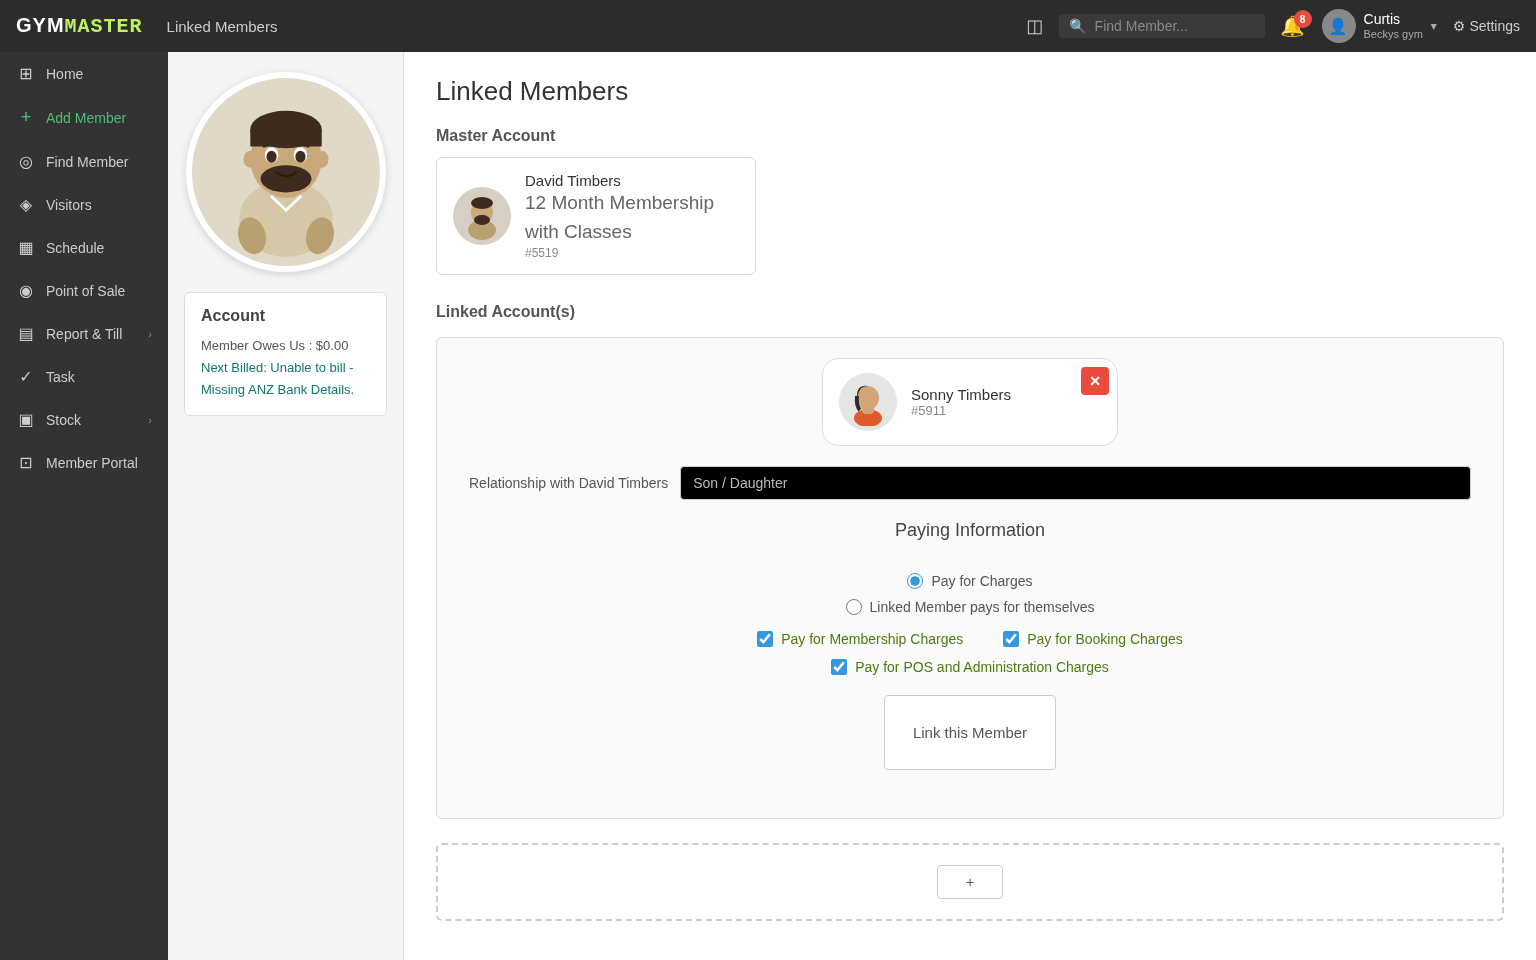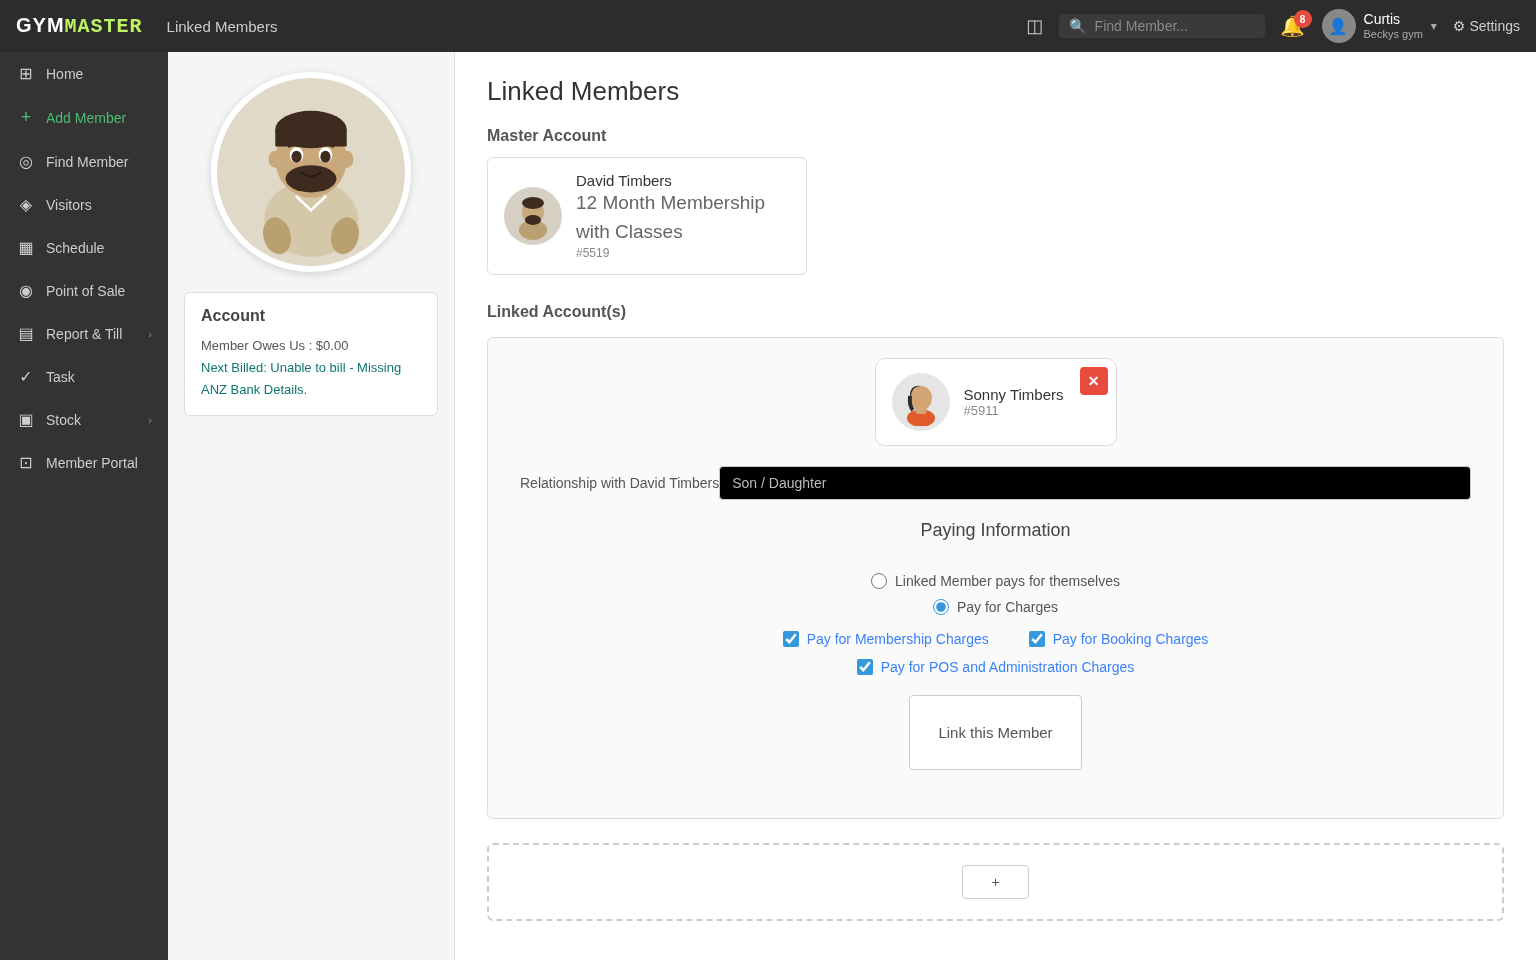--- a/index.html
+++ b/index.html
@@ -71,21 +71,21 @@
       padding: 12px 16px; cursor: pointer; font-size: 14px;
       transition: background 0.15s;
     }
     .sidebar-item-icon { font-size: 16px; width: 20px; text-align: center; flex-shrink: 0; }
     .sidebar-item-label { flex: 1; }
     .sidebar-item-arrow { font-size: 11px; color: #888; }
     .sidebar-add { color: #4dbd74; }
 
     
     .member-panel {
-      width: 287px; background: #f5f5f5; flex-shrink: 0;
+      width: 236px; background: #f5f5f5; flex-shrink: 0;
       display: flex; flex-direction: column; align-items: center;
       padding: 20px 16px; border-right: 1px solid #ddd;
       overflow-y: auto;
     }
     .member-avatar-wrap {
       width: 200px; height: 200px; border-radius: 50%; overflow: hidden;
       background: #e0d9c8; display: flex; align-items: center; justify-content: center;
       margin-bottom: 20px; border: 6px solid #fff; box-shadow: 0 2px 8px rgba(0,0,0,0.15);
     }
     .member-avatar-svg { width: 170px; height: 170px; }
@@ -127,40 +127,40 @@
     .linked-panel {
       border: 1px solid #ddd; border-radius: 6px;
       padding: 20px; background: #fafafa; margin-bottom: 0;
     }
 
     .linked-member-card-wrap {
       display: flex; justify-content: center; margin-bottom: 20px;
     }
     .linked-member-card {
       display: flex; align-items: center; gap: 14px;
-      background: #fff; border: 1px solid #ddd; border-radius: 10px;
-      padding: 14px 16px; width: 242px; position: relative;
+      background: #fff; border: 1px solid #ddd; border-radius: 16px;
+      padding: 14px 16px; width: 296px; position: relative;
     }
     .linked-member-avatar {
       width: 58px; height: 58px; border-radius: 50%; overflow: hidden;
       background: #e5e5e5; display: flex; align-items: center; justify-content: center;
       flex-shrink: 0;
     }
     .linked-member-info .linked-name { font-size: 15px; color: #333; font-weight: 500; }
     .linked-member-info .linked-id { font-size: 13px; color: #888; }
     .linked-remove-btn {
       position: absolute; top: 8px; right: 8px;
       background: #e74c3c; color: #fff; border: none; border-radius: 4px;
       width: 28px; height: 28px; display: flex; align-items: center; justify-content: center;
       cursor: pointer; font-size: 14px; font-weight: bold;
     }
 
     
     .relationship-row {
-      display: flex; align-items: center; gap: 0;
+      display: flex; align-items: center; gap: 12px;
       padding: 0 12px 20px 12px;
     }
     .relationship-label { font-size: 14px; color: #555; white-space: nowrap; }
     .relationship-input {
       flex: 1; border: 1px solid #ccc; border-radius: 4px;
       padding: 8px 12px; font-size: 14px; color: #999; outline: none;
       background: #000000;
     }
     .relationship-input::placeholder { color: #bbb; }
 
@@ -175,21 +175,21 @@
     .radio-row { display: flex; align-items: center; gap: 8px; margin-bottom: 10px; justify-content: center; }
     .radio-row input[type=radio] { accent-color: #3498db; width: 16px; height: 16px; }
     .radio-label { font-size: 14px; color: #555; }
 
     .checkboxes-row {
       display: flex; gap: 40px; justify-content: center;
       flex-wrap: wrap; margin-top: 16px; margin-bottom: 12px;
     }
     .checkbox-row { display: flex; align-items: center; gap: 8px; }
     .checkbox-row input[type=checkbox] { accent-color: #3498db; width: 16px; height: 16px; }
-    .checkbox-label { font-size: 14px; color: #3b82f6; }
+    .checkbox-label { font-size: 14px; color: #4d7c0f; }
 
     .checkboxes-row2 {
       display: flex; gap: 40px; justify-content: center;
       flex-wrap: wrap; margin-bottom: 20px;
     }
 
     
     .link-btn-wrap { display: flex; justify-content: center; padding-bottom: 8px; }
     .link-btn {
       background: #fff; border: 1px solid #ccc; border-radius: 4px;
@@ -387,26 +387,26 @@
 
         <div class="relationship-row">
           <label class="relationship-label">Relationship with David Timbers</label>
           <input type="text" class="relationship-input" placeholder="Son / Daughter" style="">
         </div>
 
         <div class="paying-section">
           <div class="paying-title">Paying Information</div>
 
           <div class="radio-row">
+            <input type="radio" name="paying" id="radio1" checked="" style="">
+            <label for="radio1" class="radio-label">Pay for Charges</label>
+          </div>
+          <div class="radio-row">
             <input type="radio" name="paying" id="radio2" style="">
             <label for="radio2" class="radio-label">Linked Member pays for themselves</label>
-          </div>
-          <div class="radio-row">
-            <input type="radio" name="paying" id="radio1" checked="" style="">
-            <label for="radio1" class="radio-label">Pay for Charges</label>
           </div>
 
           <div class="checkboxes-row">
             <div class="checkbox-row">
               <input type="checkbox" id="chk1" checked="" style="">
               <label for="chk1" class="checkbox-label">Pay for Membership Charges</label>
             </div>
             <div class="checkbox-row">
               <input type="checkbox" id="chk2" checked="" style="">
               <label for="chk2" class="checkbox-label">Pay for Booking Charges</label>

